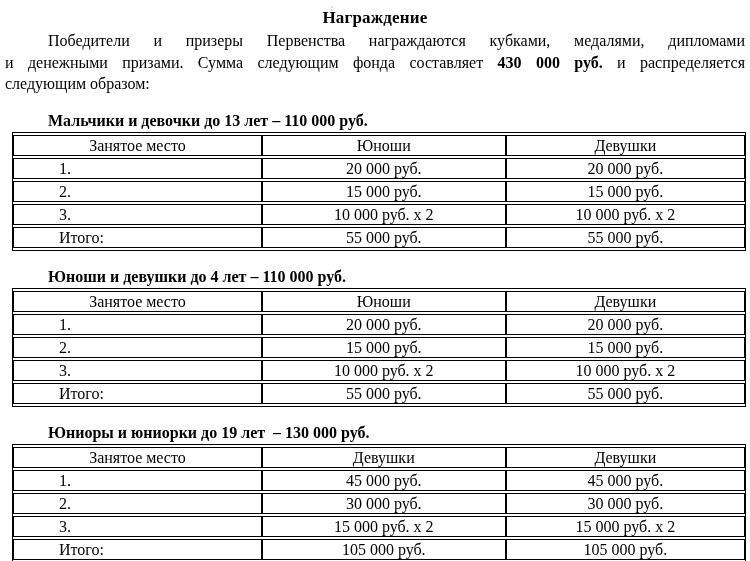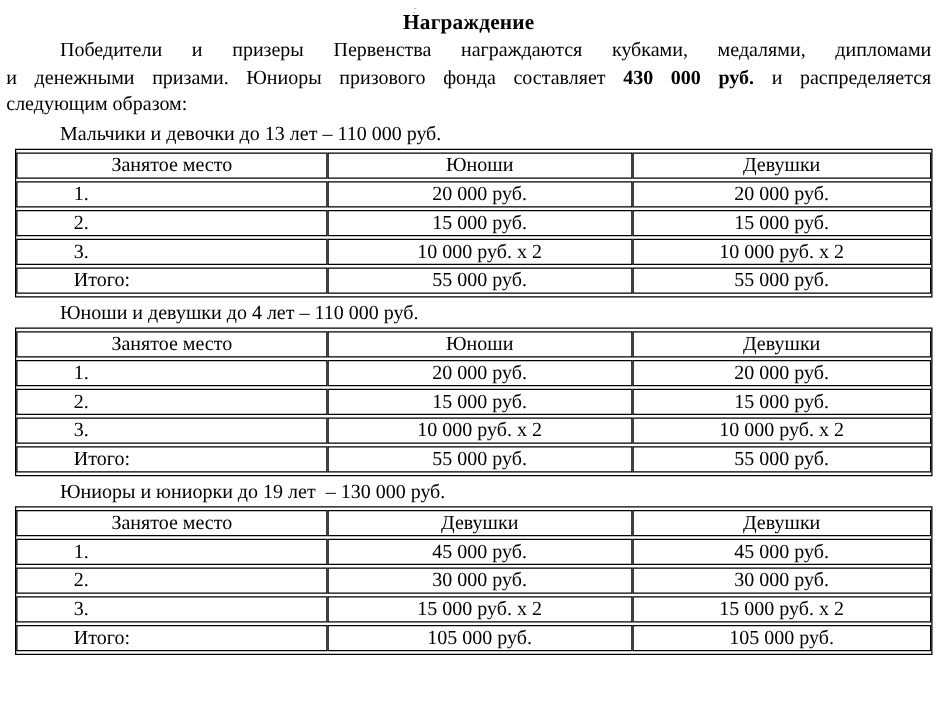--- a/index.html
+++ b/index.html
@@ -28,25 +28,25 @@
     transform: rotate(12deg);
   }
 
   .para { font-size: 16px; line-height: 21.5px; margin-top: 2px; }
   .para .line { width: 100%; }
   .justify { text-align: justify; text-align-last: justify; }
   .indent { text-indent: 43px; }
   .b { font-weight: bold; margin-top: 25px; }
 
   .section-heading {
-    font-weight: normal;
+    font-weight: bold;
     font-size: 16px;
     line-height: 19px;
     padding-left: 43px;
-    margin-top: 3px;
+    margin-top: 16px;
     margin-bottom: 2px;
     white-space: pre-wrap;
   }
 
   .tbl {
     margin-left: 7px;
     width: 734px;
     border: 1px solid #000;
     background: #fff;
   }
@@ -77,21 +77,21 @@
 <body>
 
 <div class="page">
 
   <div class="scan-artifact">:</div>
 
   <div class="doc-title">Награждение</div>
 
   <div class="para">
     <div class="line justify indent">Победители  и призеры Первенства награждаются кубками, медалями, дипломами</div>
-    <div class="line justify"><span>и денежными призами. Юниоры призового фонда составляет </span><span class="b">430 000 руб.</span><span> и распределяется</span></div>
+    <div class="line justify"><span>и денежными призами. Сумма следующим фонда составляет </span><span class="b">430 000 руб.</span><span> и распределяется</span></div>
     <div class="line">следующим образом:</div>
   </div>
 
   <div class="section-heading">Мальчики и девочки до 13 лет – 110 000 руб.</div>
   <div class="tbl">
     <table>
       <colgroup>
           <col class="c1">
           <col class="c2">
           <col class="c3">

